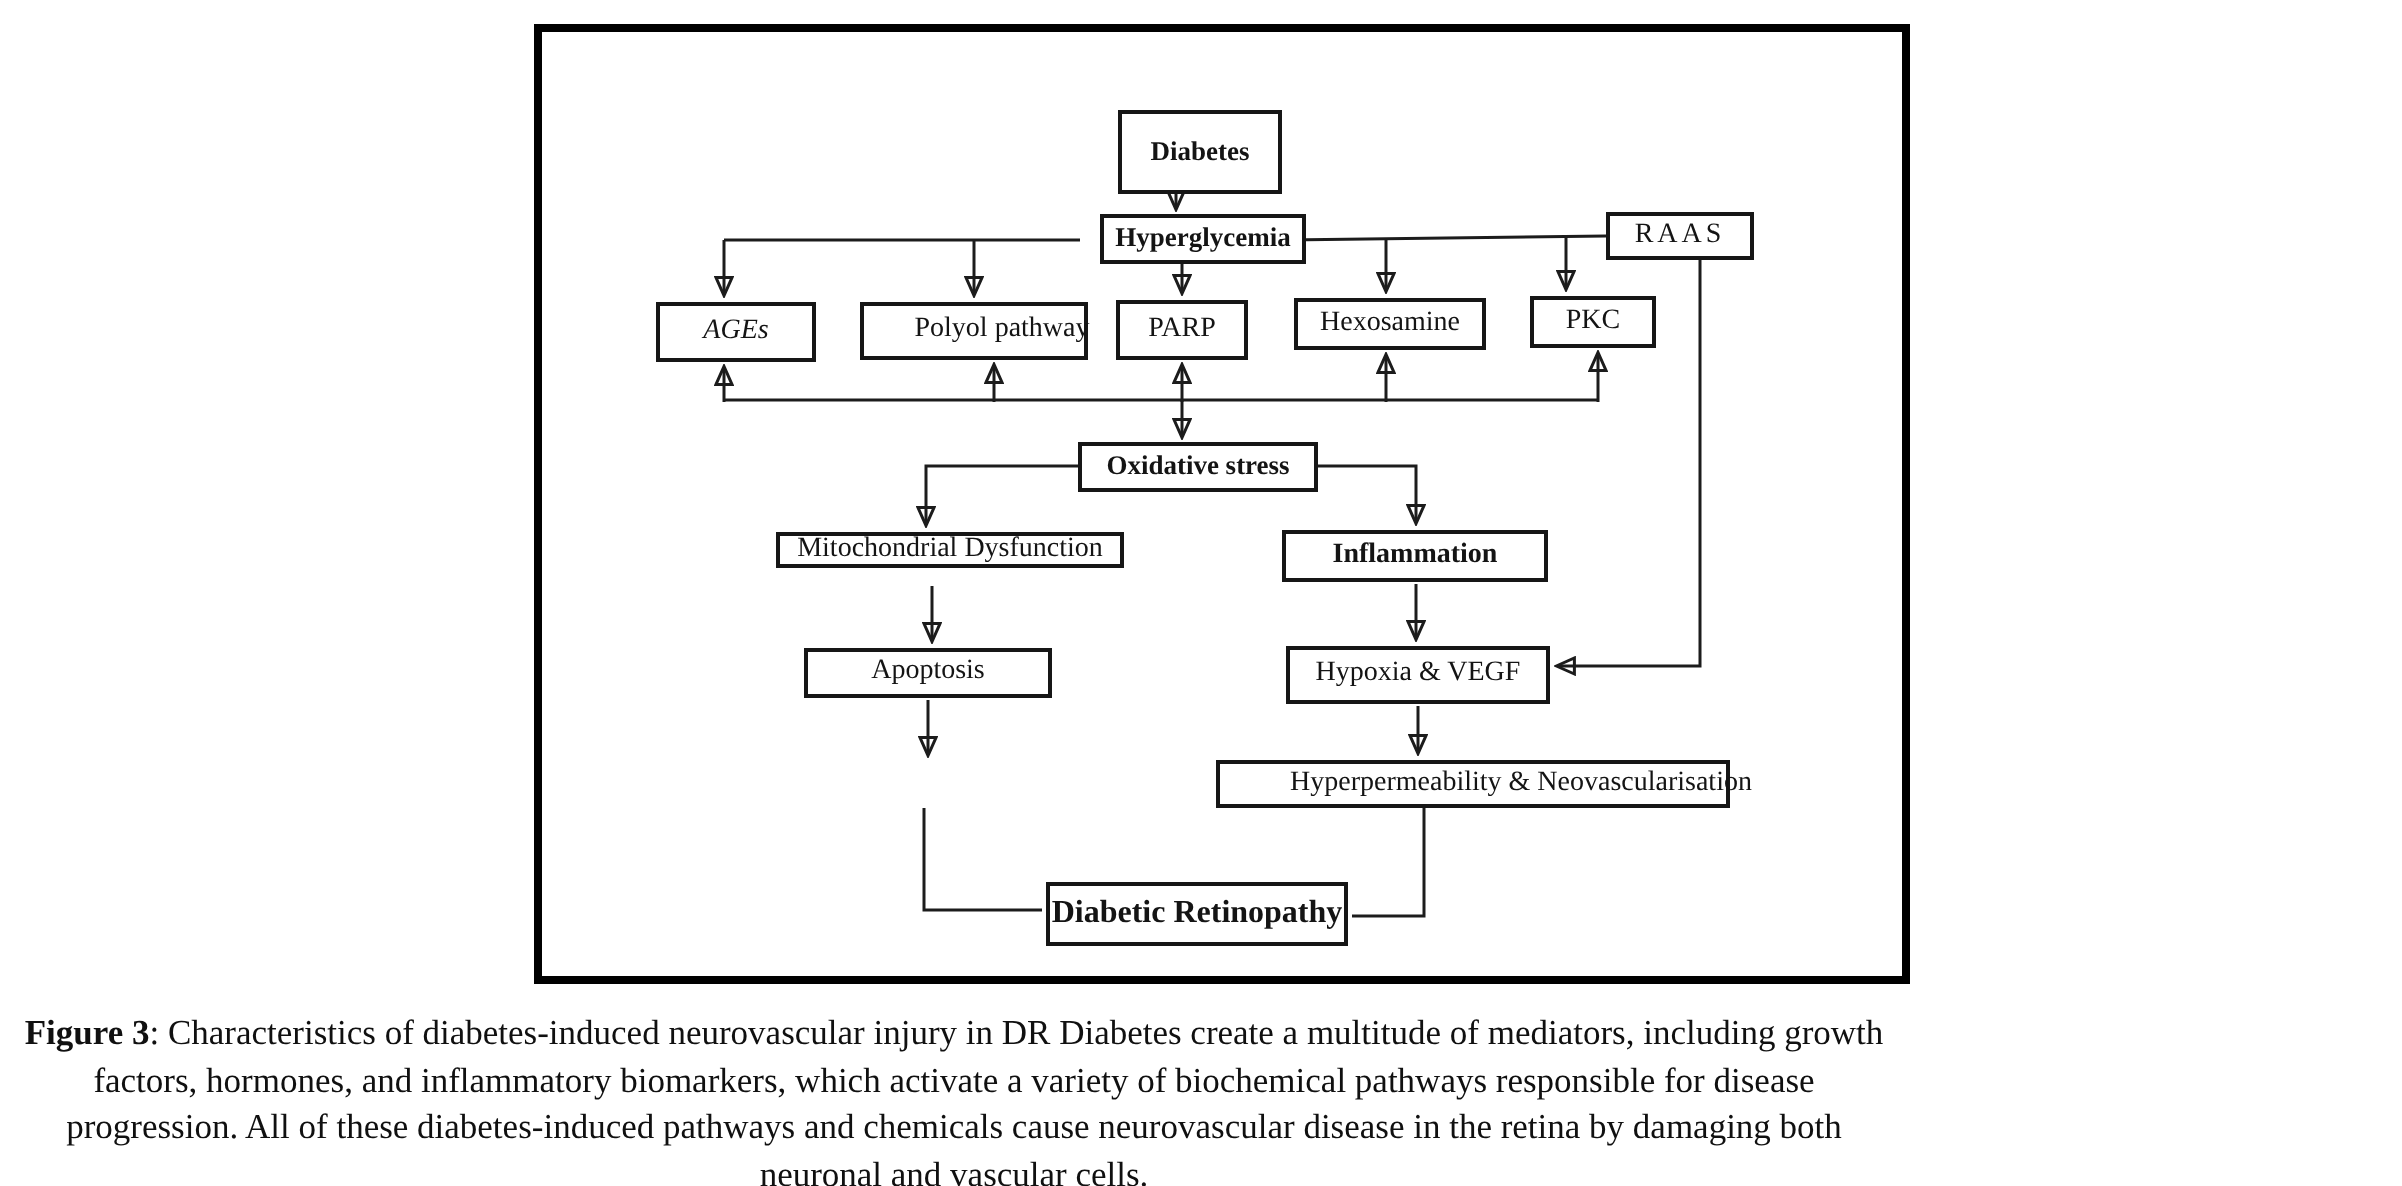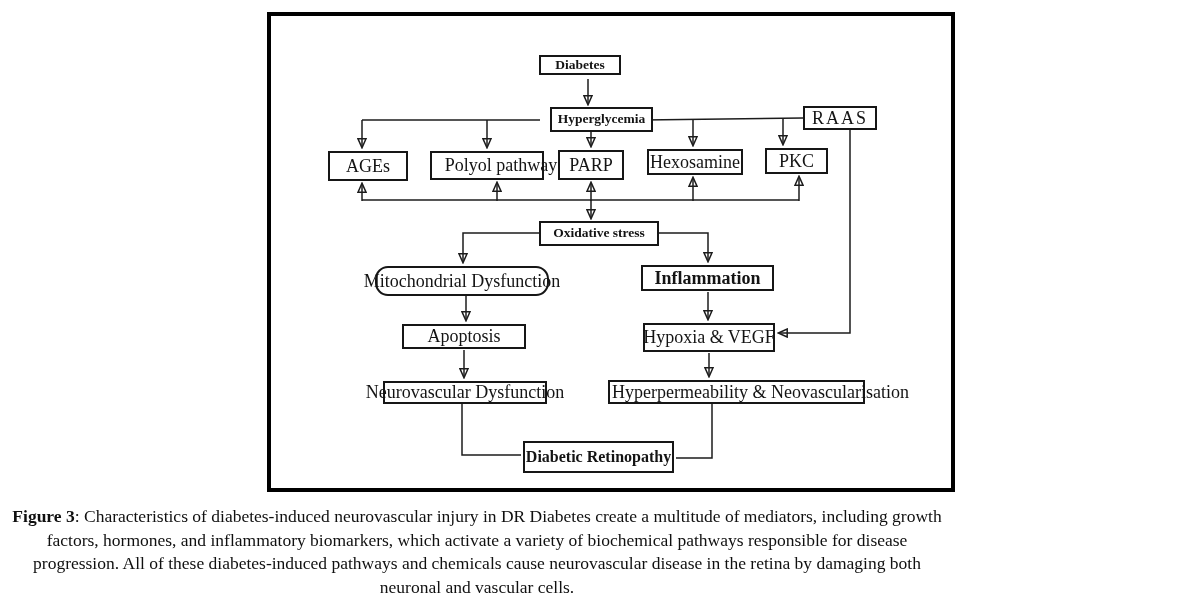--- a/index.html
+++ b/index.html
@@ -37,21 +37,21 @@
   }
   .node {
     position: absolute;
     box-sizing: border-box;
     border: 2px solid #161616;
     background: #ffffff;
     display: flex;
     align-items: center;
     justify-content: center;
     text-align: center;
-    font-size: 18px;
+    font-size: 14px;
     color: #141414;
     line-height: 1.05;
     white-space: nowrap;
   }
   .node.bold { font-weight: bold; font-size: 13.5px; }
   .node.spread { letter-spacing: 2px; }
   .caption {
     position: absolute;
     left: 0;
     top: 505px;
@@ -96,33 +96,32 @@
     <path d="M388,221 H441 V249" marker-end="url(#ah)"></path>
     <path d="M199,281 V308" marker-end="url(#ah)"></path>
     <path d="M197,338 V365" marker-end="url(#ah)"></path>
     <path d="M441,280 V307" marker-end="url(#ah)"></path>
     <path d="M442,341 V364" marker-end="url(#ah)"></path>
     <path d="M583,118 V321 H512" marker-end="url(#ah)"></path>
     <path d="M195,392 V443 H254"></path>
     <path d="M445,392 V446 H409"></path>
   </svg>
 
-  <div class="node bold" style="left:272px; top:43px; width:82px; height:20px;">Diabetes</div>
+  <div class="node bold" style="left:292px; top:43px; width:82px; height:42px;">Diabetes</div>
   <div class="node bold" style="left:273px; top:95px; width:103px; height:25px;margin-left:10px;">Hyperglycemia</div>
   <div class="node spread" style="left:536px; top:94px; width:74px; height:24px;">RAAS</div>
-  <div class="node" style="left:61px; top:139px; width:80px; height:30px;">AGEs</div>
+  <div class="node" style="left:61px; top:139px; width:80px; height:30px;font-style:italic;">AGEs</div>
   <div class="node" style="left:163px; top:139px; width:114px; height:29px;padding-left:28px;">Polyol pathway</div>
   <div class="node" style="left:291px; top:138px; width:66px; height:30px;">PARP</div>
   <div class="node" style="left:380px; top:137px; width:96px; height:26px;">Hexosamine</div>
   <div class="node" style="left:498px; top:136px; width:63px; height:26px;">PKC</div>
   <div class="node bold" style="left:272px; top:209px; width:120px; height:25px;">Oxidative stress</div>
-  <div class="node" style="left:108px; top:254px; width:174px; height:30px;border-radius:13px;">Mitochondrial Dysfunction</div>
+  <div class="node" style="left:121px; top:254px; width:174px; height:18px;">Mitochondrial Dysfunction</div>
   <div class="node" style="left:374px; top:253px; width:133px; height:26px;font-weight:bold;">Inflammation</div>
   <div class="node" style="left:135px; top:312px; width:124px; height:25px;">Apoptosis</div>
   <div class="node" style="left:376px; top:311px; width:132px; height:29px;">Hypoxia &amp; VEGF</div>
-  <div class="node" style="left:116px; top:369px; width:164px; height:23px;">Neurovascular Dysfunction</div>
   <div class="node" style="left:341px; top:368px; width:257px; height:24px;padding-left:48px;">Hyperpermeability &amp; Neovascularisation</div>
   <div class="node bold" style="left:256px; top:429px; width:151px; height:32px; font-size:16px;">Diabetic Retinopathy</div>
 </div>
 
 <div class="caption">
   <span class="fig-label">Figure 3</span><span>: Characteristics of diabetes-induced neurovascular injury in DR Diabetes create a multitude of mediators, including growth factors, hormones, and inflammatory biomarkers, which activate a variety of biochemical pathways responsible for disease progression. All of these diabetes-induced pathways and chemicals cause neurovascular disease in the retina by damaging both neuronal and vascular cells.</span>
 </div>
 
 </body></html>

